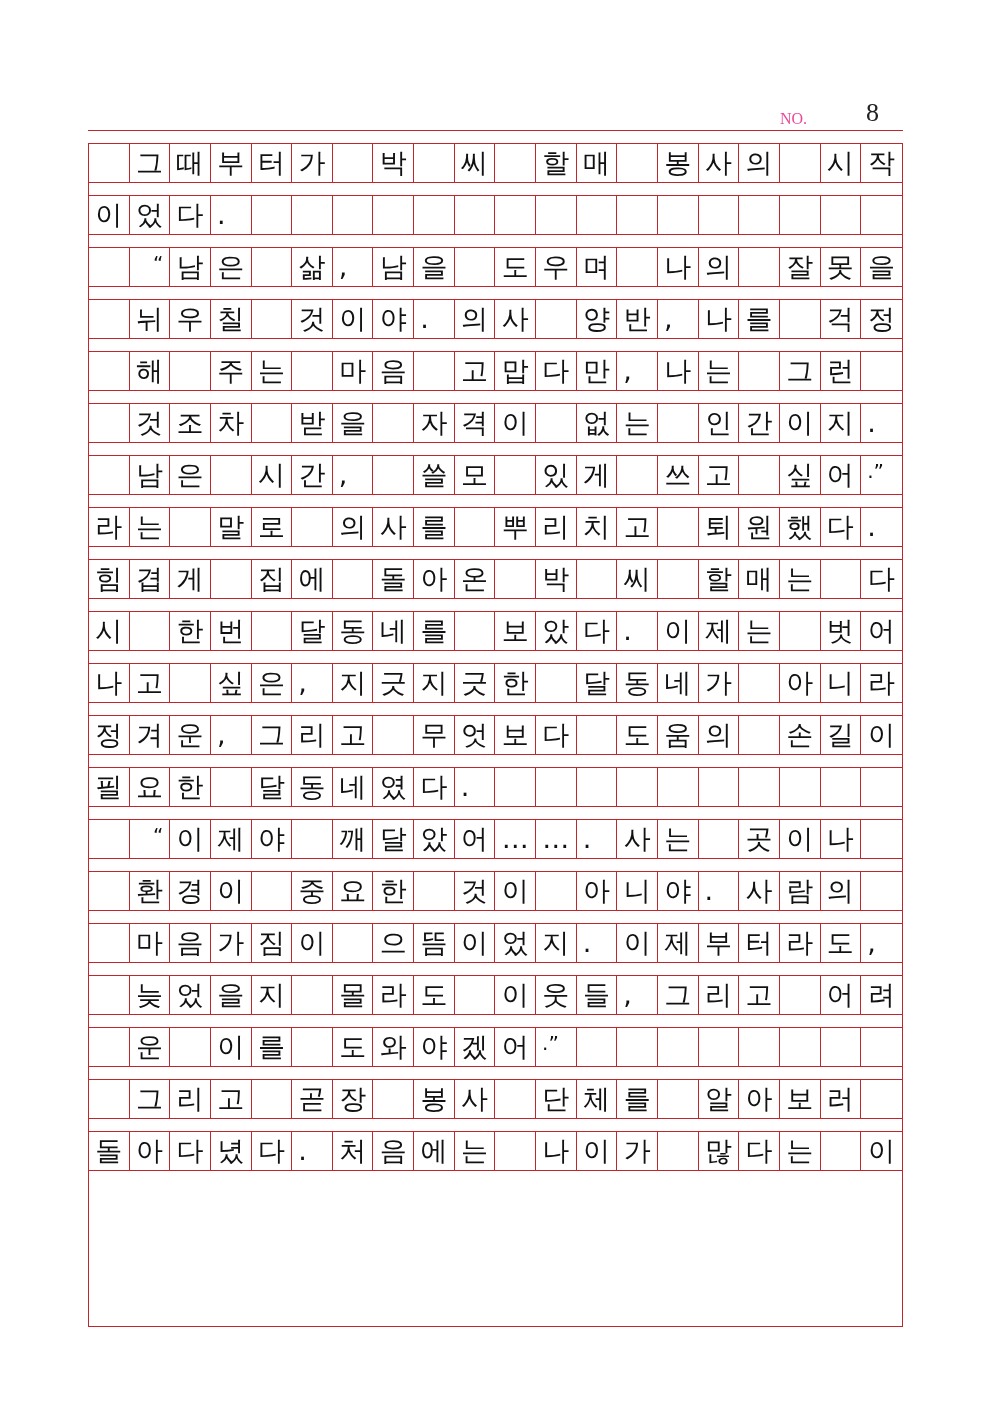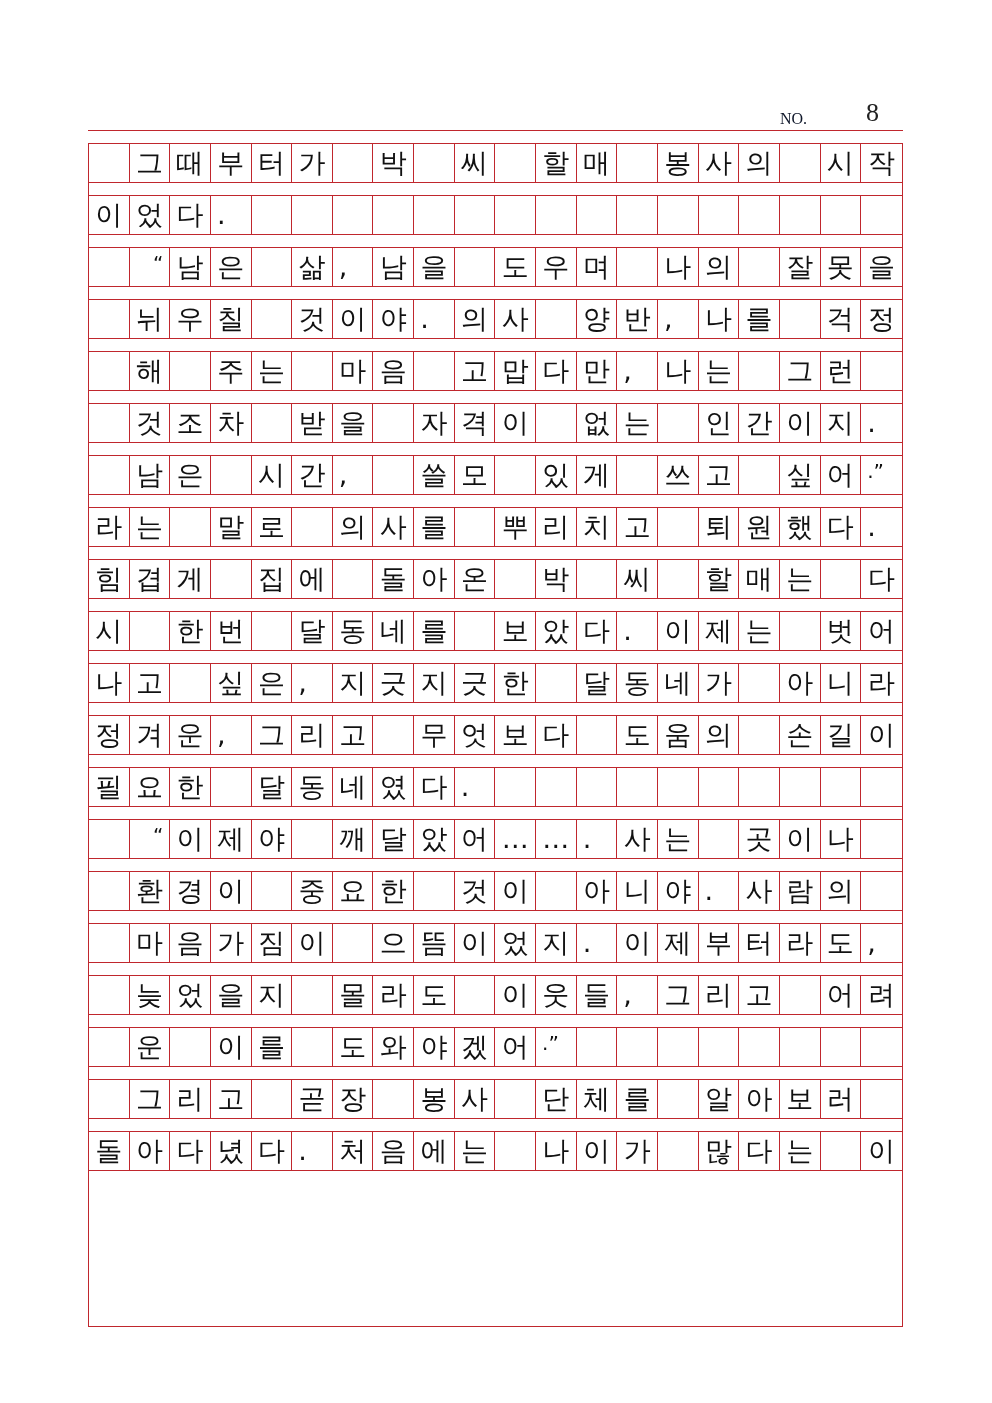--- a/index.html
+++ b/index.html
@@ -1,20 +1,20 @@
 <!DOCTYPE html>
 <html><head>
 <meta charset="utf-8">
 <style>
   html, body { margin: 0; padding: 0; background: #ffffff; }
   body { width: 992px; height: 1403px; position: relative; overflow: hidden;
          font-family: "DejaVu Sans", sans-serif; }
   .page-no { position: absolute; top: 98px; left: 760px; width: 143px; height: 32px; }
   .no-label { position: absolute; left: 20px; top: 12px; font-family: "Liberation Serif", serif;
-              font-size: 16px; color: #0f172a; }
+              font-size: 16px; color: #ec4899; }
   .no-value { position: absolute; left: 106px; top: 0px; font-family: "Liberation Serif", serif;
               font-size: 26px; color: #222; }
   .top-rule { position: absolute; left: 88px; top: 130px; width: 815px; height: 0;
               border-top: 1.5px solid #c0272d; }
   .sheet { position: absolute; left: 88px; top: 143px; width: 815px; height: 1184px;
            border-left: 1.5px solid #c0272d; border-right: 1.5px solid #c0272d;
            border-bottom: 1.5px solid #c0272d; box-sizing: border-box; }
   .row { position: absolute; left: 0; width: 813px; height: 40px; display: flex;
          border-top: 1.2px solid #c0272d; border-bottom: 1.2px solid #c0272d; box-sizing: border-box; }
   .cell { width: 40.65px; height: 100%; box-sizing: border-box; border-right: 1.2px solid #c0272d;

